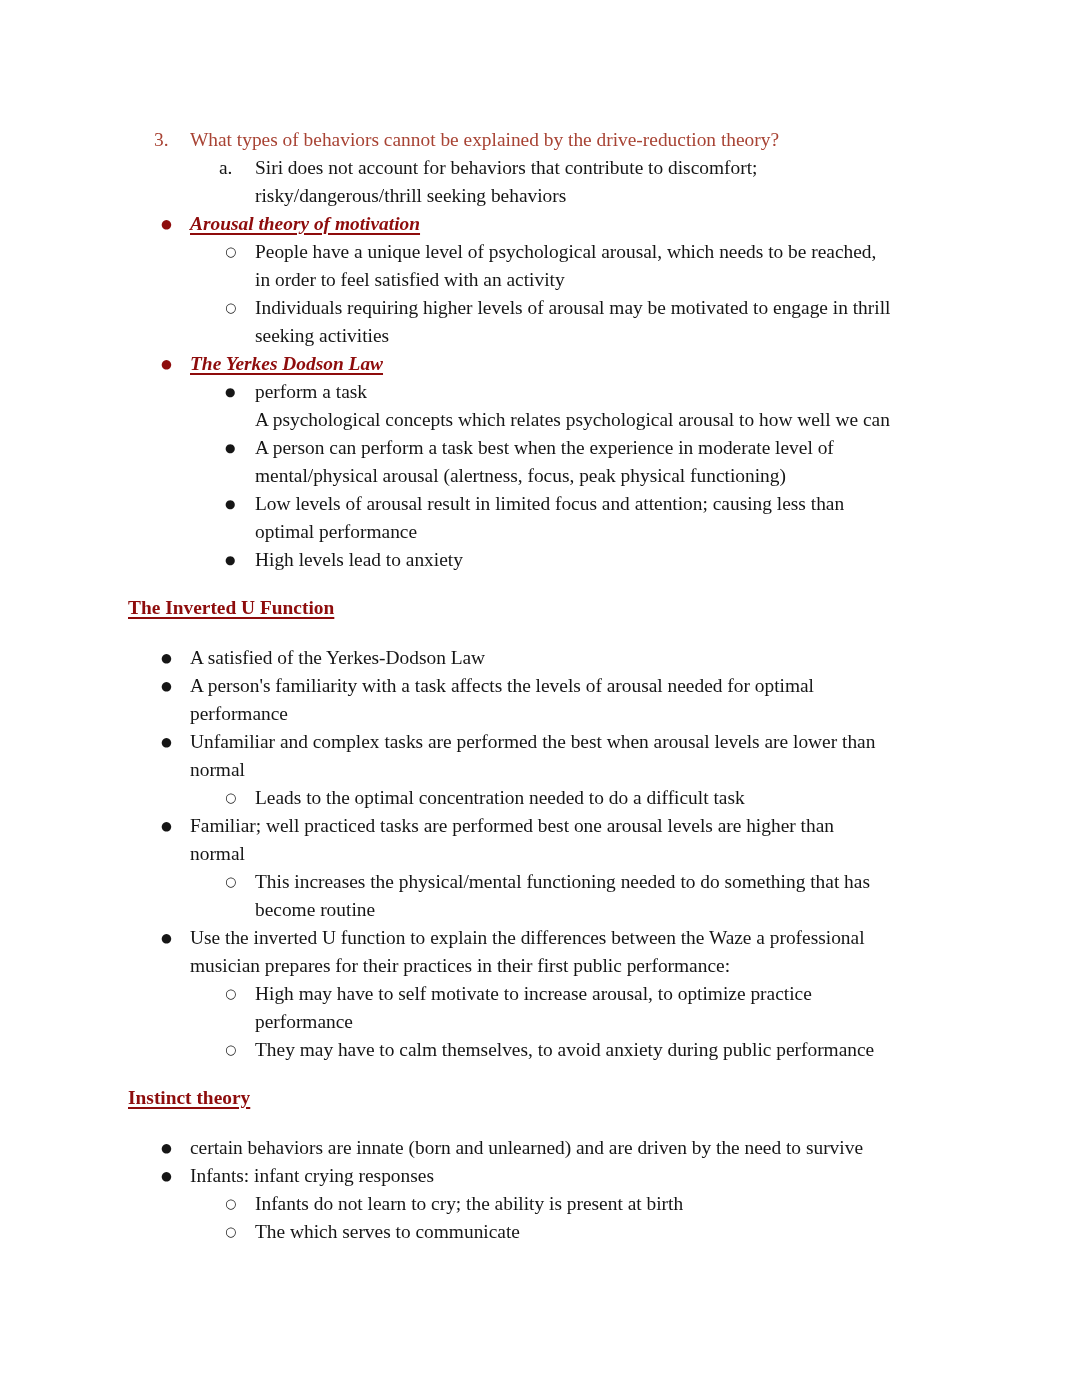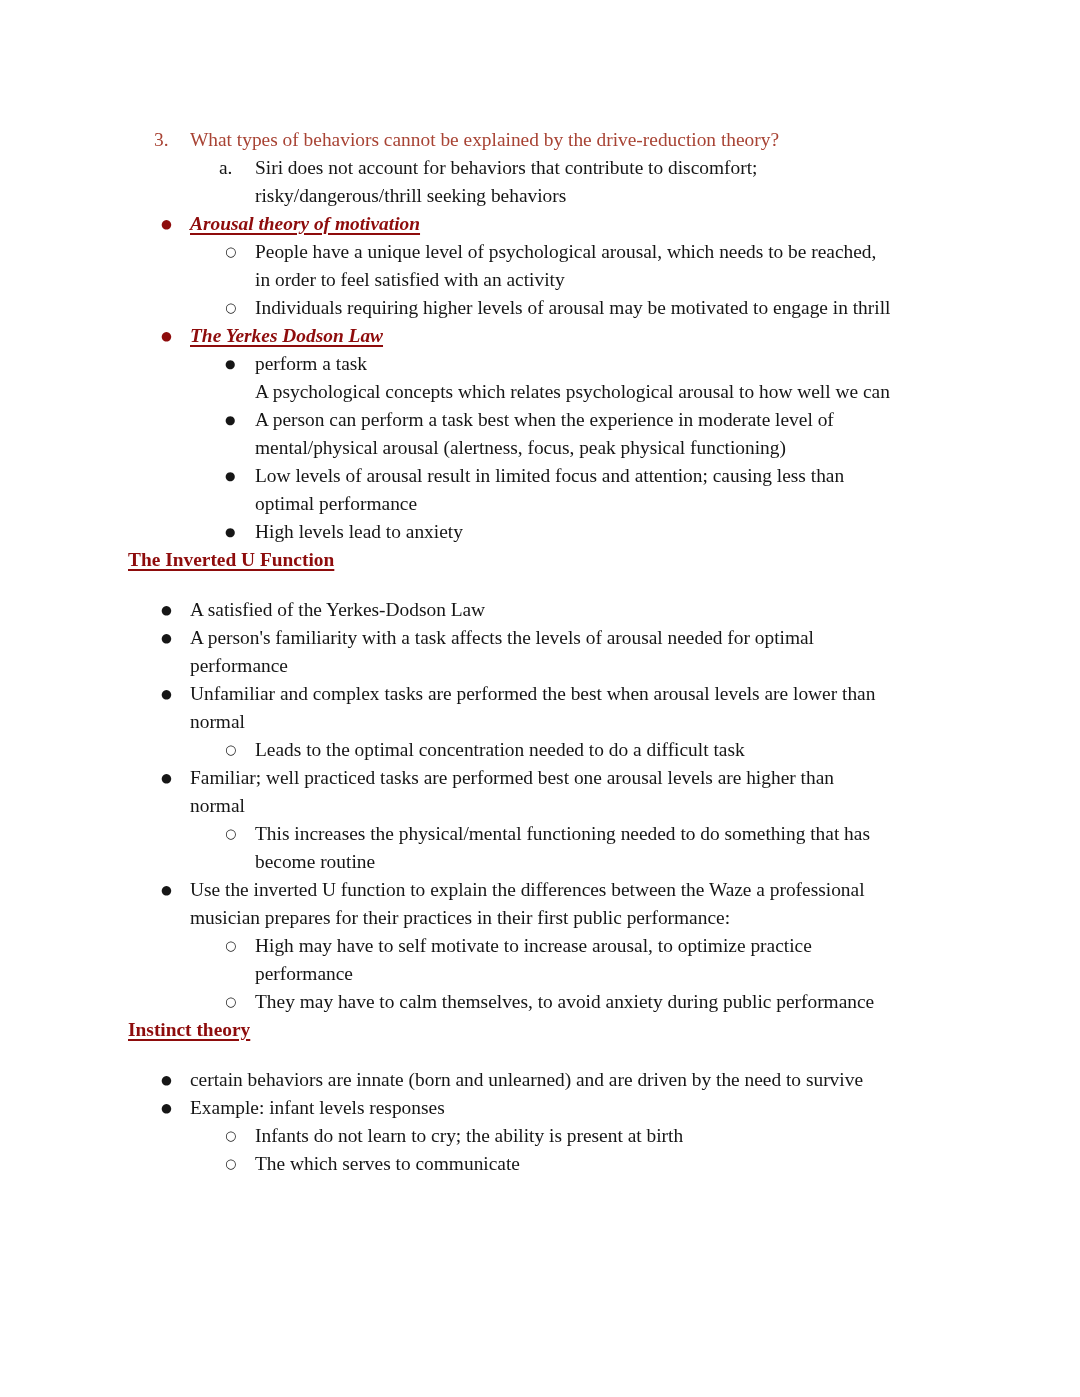--- a/index.html
+++ b/index.html
@@ -64,20 +64,21 @@
   }
   .bullet1-heading > .marker { color: var(--heading_red, #8E0C0C); }
   .bullet1-heading .line {
     text-decoration: underline;
     text-decoration-thickness: 2px;
     text-underline-offset: 3px;
     font-style: italic;
   }
   
   .heading {
+    margin-top: 20px;
     margin-bottom: 22px;
     color: var(--heading_red, #8E0C0C);
     font-weight: bold;
   }
   .heading .line {
     text-decoration: underline;
     text-decoration-thickness: 2px;
     text-underline-offset: 3px;
   }
 </style>
@@ -100,20 +101,21 @@
         <span class="line">Arousal theory of motivation</span>
       </div>
       <div class="block circle2">
         <span class="marker">○</span>
         <span class="line">People have a unique level of psychological arousal, which needs to be reached,</span>
         <span class="line">in order to feel satisfied with an activity</span>
       </div>
       <div class="block circle2">
         <span class="marker">○</span>
         <span class="line">Individuals requiring higher levels of arousal may be motivated to engage in thrill</span>
+        <span class="line">seeking activities</span>
       </div>
       <div class="block bullet1-heading">
         <span class="marker">●</span>
         <span class="line">The Yerkes Dodson Law</span>
       </div>
       <div class="block disc2">
         <span class="marker">●</span>
         <span class="line">perform a task</span>
         <span class="line">A psychological concepts which relates psychological arousal to how well we can</span>
       </div>
@@ -178,21 +180,21 @@
       </div>
       <div class="block heading">
         <span class="line">Instinct theory</span>
       </div>
       <div class="block bullet1">
         <span class="marker">●</span>
         <span class="line">certain behaviors are innate (born and unlearned) and are driven by the need to survive</span>
       </div>
       <div class="block bullet1">
         <span class="marker">●</span>
-        <span class="line">Example: infant levels responses</span>
+        <span class="line">Infants: infant crying responses</span>
       </div>
       <div class="block circle2">
         <span class="marker">○</span>
         <span class="line">Infants do not learn to cry; the ability is present at birth</span>
       </div>
       <div class="block circle2">
         <span class="marker">○</span>
         <span class="line">The which serves to communicate</span>
       </div>
     </div>

